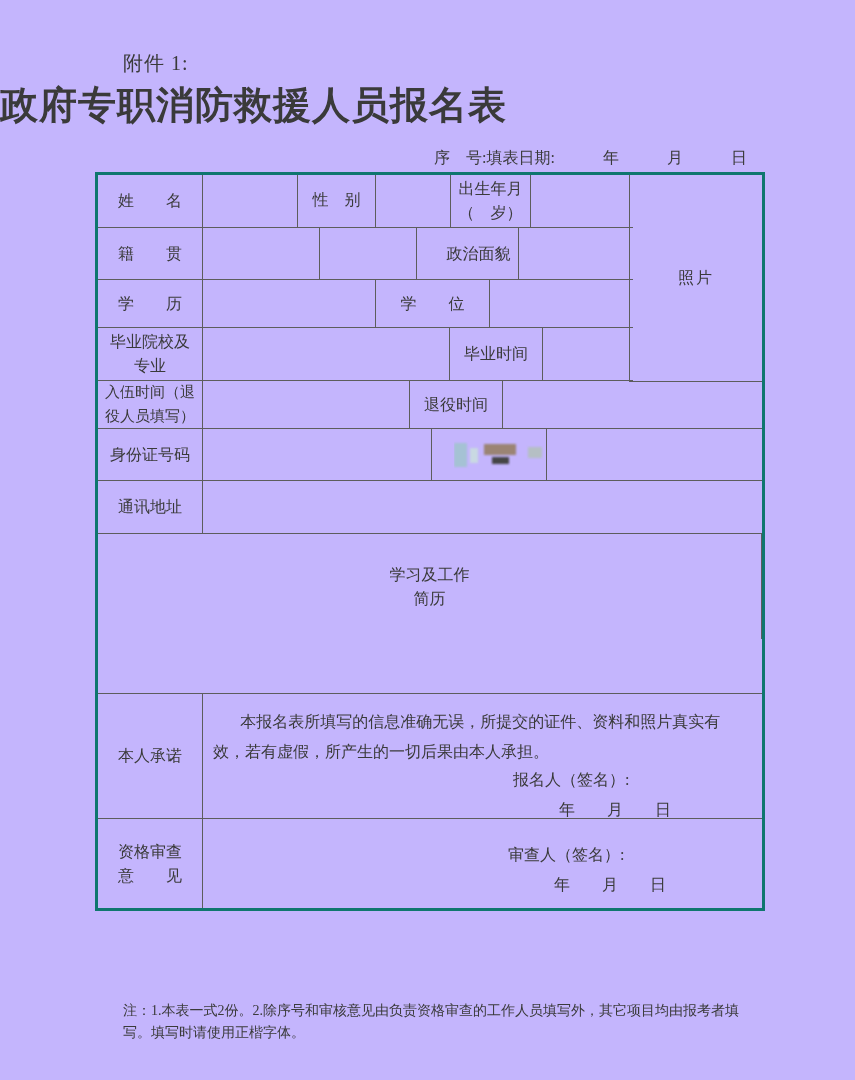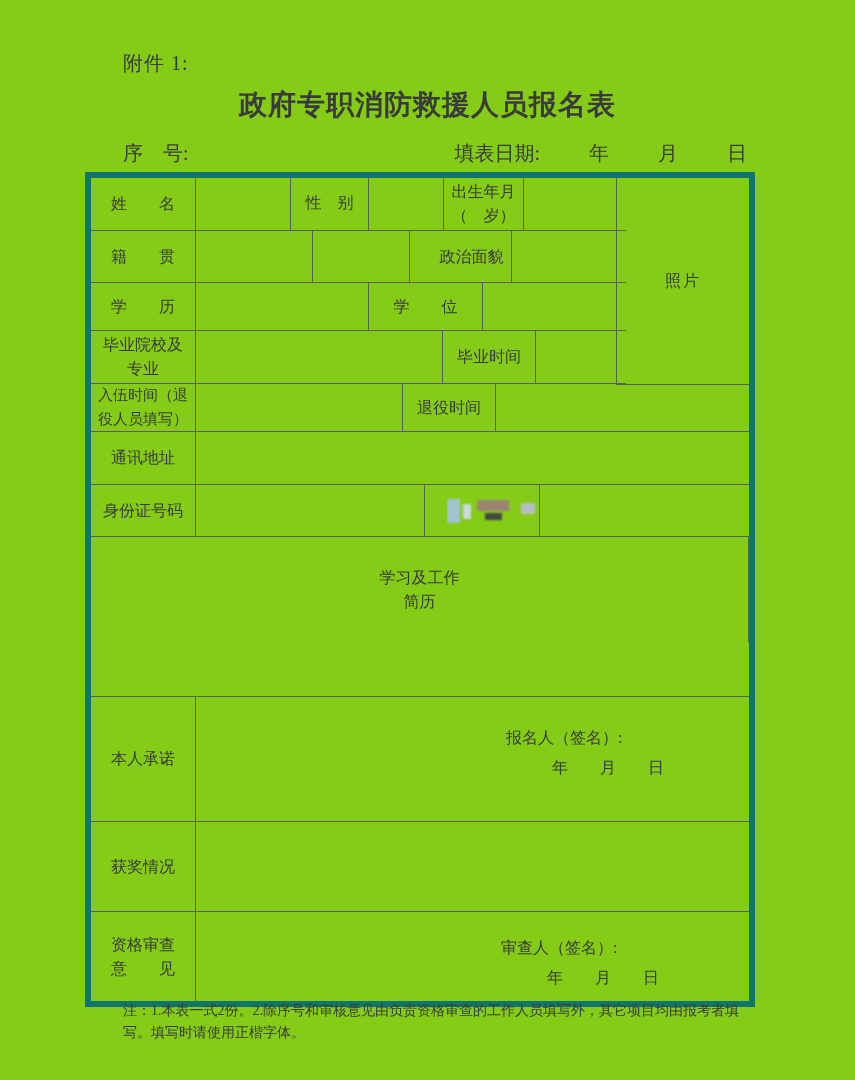--- a/index.html
+++ b/index.html
@@ -4,43 +4,43 @@
 <style>
   html,body{margin:0;padding:0;}
   body{
     width:855px;height:1080px;
     background:#ffffff;
     font-family:"Liberation Serif","DejaVu Serif",serif;
     color:#3a3a3a;
     position:relative;
     -webkit-font-smoothing:antialiased;
   }
-  .page{position:absolute;inset:0;background:#84cc16;padding-left:12px;}
+  .page{position:absolute;inset:0;background:#c4b5fd;padding-left:12px;}
 
   .attachment{
     position:absolute;left:123px;top:50px;
     font-size:20px;letter-spacing:1px;
   }
   .form-title{
-    position:absolute;left:0;top:86px;width:855px;
-    text-align:center;font-size:28px;font-weight:bold;
+    position:absolute;left:0;top:80px;width:855px;
+    font-size:38px;font-weight:bold;
     letter-spacing:1px;
   }
   .serial-row{
-    position:absolute;left:95px;top:140px;width:670px;
-    display:flex;justify-content:space-between;align-items:flex-end;
-    font-size:20px;
+    position:absolute;left:95px;top:148px;width:670px;
+    display:flex;justify-content:flex-end;align-items:flex-end;
+    font-size:16px;
   }
   .serial-row .left{padding-left:28px;}
   .serial-row .right{padding-right:18px;}
   .serial-row .datepart{display:inline-block;margin-left:44px;}
 
   .form-table{
-    position:absolute;left:85px;top:172px;width:670px;
-    border:6px solid #0f766e;
+    position:absolute;left:95px;top:172px;width:670px;
+    border:3px solid #0f766e;
     box-sizing:border-box;
     font-size:16px;
   }
   .row{
     display:flex;
     border-bottom:1px solid #5d5d5d;
     box-sizing:border-box;
   }
   .row.last{border-bottom:none;}
   .cell{
@@ -95,21 +95,21 @@
   
   .commit-body{
     display:flex;flex-direction:column;
     align-items:stretch;justify-content:flex-start;
     padding:13px 10px 6px 10px;text-align:left;
   }
   .commit-text{
     font-size:16px;line-height:1.85;text-indent:1.7em;
     margin:0;
   }
-  .sign-block{margin-left:300px;margin-top:18px;}
+  .sign-block{margin-left:300px;margin-top:4px;}
   .sign-name{font-size:16px;}
   .sign-date{font-size:16px;margin-left:46px;margin-top:9px;}
 
   .review-body{
     display:flex;flex-direction:column;
     align-items:flex-start;justify-content:center;
     text-align:left;
   }
   .review-body .sign-block{margin-left:305px;margin-top:13px;}
 
@@ -200,70 +200,65 @@
         <span class="ln">入伍时间（退</span>
         <span class="ln">役人员填写）</span>
       </div>
       <div class="cell w207"></div>
       <div class="cell w93">
           <span class="ln">退役时间</span>
         </div>
       <div class="cell w263 end"></div>
     </div>
 
-    <div class="row h53">
-      <div class="cell w105">
-          <span class="ln">通讯地址</span>
-        </div>
-      <div class="cell wide end"></div>
-    </div>
-
     <div class="row h52">
       <div class="cell w105">
           <span class="ln">身份证号码</span>
         </div>
       <div class="cell w207"></div>
       <div class="cell w93">
         <span class="redact">
           <i class="rd1"></i>
             <i class="rd2"></i>
             <i class="rd3"></i>
             <i class="rd4"></i>
             <i class="rd5"></i>
         </span>
       </div>
       <div class="cell w263 end"></div>
     </div>
 
+    <div class="row h53">
+      <div class="cell w105">
+          <span class="ln">通讯地址</span>
+        </div>
+      <div class="cell wide end"></div>
+    </div>
+
     <div class="row h160">
       <div class="cell w105">
         <span class="ln">学习及工作</span>
         <span class="ln">简历</span>
       </div>
       <div class="cell wide end"></div>
     </div>
 
     <div class="row h125">
       <div class="cell w105">
           <span class="ln">本人承诺</span>
         </div>
       <div class="cell wide end commit-body">
+        <p class="commit-text">本报名表所填写的信息准确无误，所提交的证件、资料和照片真实有效，若有虚假，所产生的一切后果由本人承担。</p>
         <div class="sign-block">
           <div class="sign-name">报名人（签名）:</div>
           <div class="sign-date">年　　月　　日</div>
         </div>
       </div>
     </div>
 
-    <div class="row h90">
-      <div class="cell w105">
-          <span class="ln">获奖情况</span>
-        </div>
-      <div class="cell wide end"></div>
-    </div>
 
     <div class="row h89 last">
       <div class="cell w105">
         <span class="ln">资格审查</span>
         <span class="ln">意　　见</span>
       </div>
       <div class="cell wide end review-body">
         <div class="sign-block">
           <div class="sign-name">审查人（签名）:</div>
           <div class="sign-date">年　　月　　日</div>

